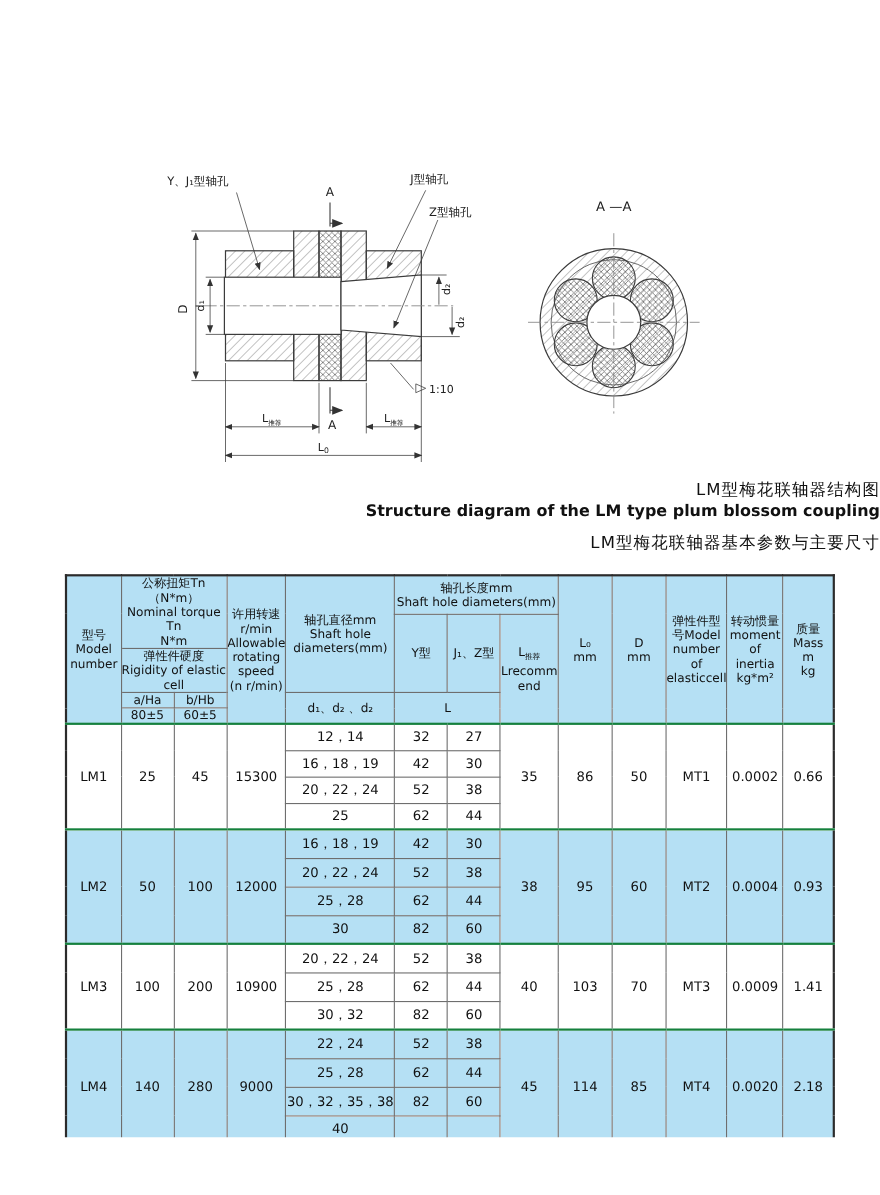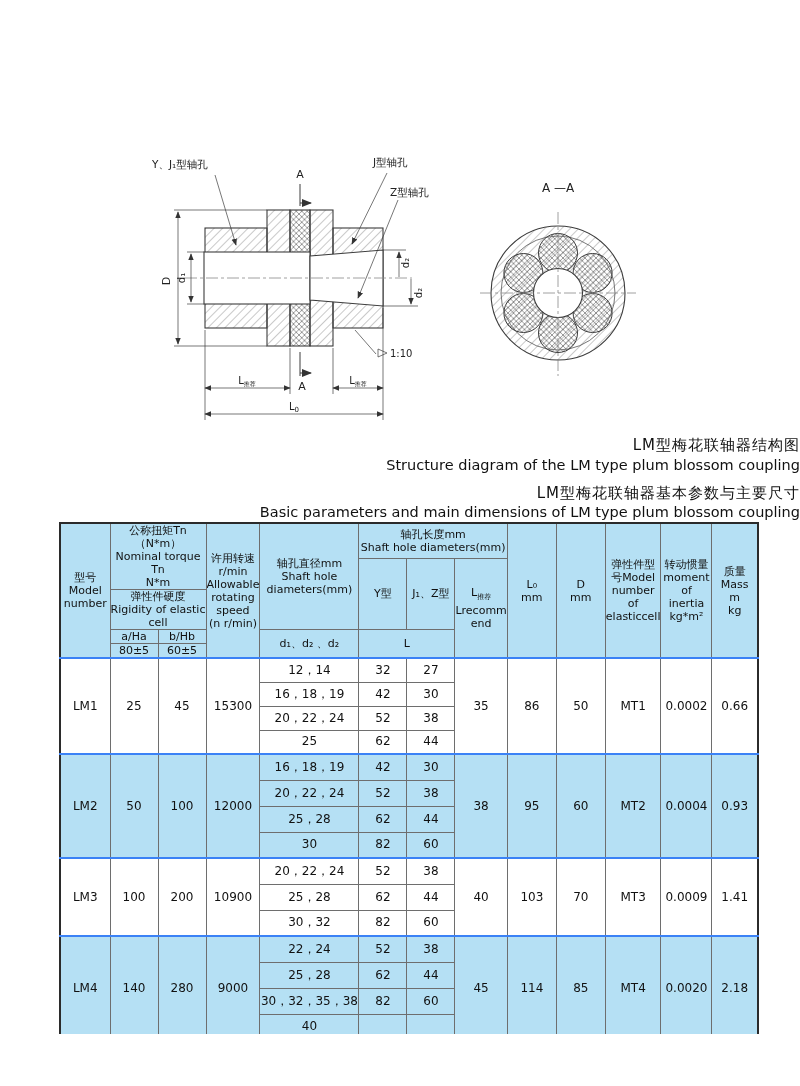--- a/index.html
+++ b/index.html
@@ -1,30 +1,30 @@
 <!DOCTYPE html>
 <html><head>
 <meta charset="utf-8">
 <style>
   html,body{margin:0;padding:0;background:#fff;}
   #page{position:relative;width:800px;height:1034px;background:#fff;overflow:hidden;
         font-family:"DejaVu Sans","Liberation Sans",sans-serif;color:#111;}
   .cap{position:absolute;left:0;width:100%;text-align:right;}
   .cap.zh{font-size:15px;letter-spacing:1px;}
-  .cap.en{font-size:14.5px;}
+  .cap.en{font-size:14.5px;font-weight:bold;}
   #tblwrap{position:absolute;left:59px;top:522px;}
   table.tbl{border-collapse:collapse;table-layout:fixed;border:2px solid #2b2b2b;
             font-size:12px;color:#111;}
   table.tbl td{border:1px solid #6e6e6e;text-align:center;vertical-align:middle;
                padding:0;overflow:hidden;line-height:15px;}
   tbody.hdr td{background:#b5e0f4;font-size:11px;line-height:13px;}
   tbody.shade td{background:#b5e0f4;}
   td.al{text-align:left;padding:0 2px 0 5px;}
   td.dcell{text-align:left;padding-left:8px;}
-  tr.gstart>td{border-top:2px solid #3b82f6;}
+  tr.gstart>td{border-top:2px solid #15803d;}
   tr.h35{height:35px}tr.h13{height:13px}tr.h30{height:30px}tr.h14{height:14px}
   tr.r24{height:24px}tr.r26{height:26px}
   sub.cjk{font-size:7px;}
   svg text{font-family:"DejaVu Sans","Liberation Sans",sans-serif;fill:#222;}
 </style>
 </head>
 <body>
 
 <div id="page">
 
@@ -117,21 +117,20 @@
       <circle cx="468" cy="145" r="24.5" fill="#ffffff" stroke="#3c3c3c" stroke-width="1.1"></circle>
       <line x1="390" y1="145" x2="546" y2="145" stroke="#888" stroke-width="0.8" stroke-dasharray="12 3 3 3"></line>
       <line x1="468" y1="64" x2="468" y2="228" stroke="#888" stroke-width="0.8" stroke-dasharray="12 3 3 3"></line>
     </g>
   </svg>
   </div>
 
   <div class="cap zh" style="top:436px">LM型梅花联轴器结构图</div>
   <div class="cap en" style="top:457px">Structure diagram of the LM type plum blossom coupling</div>
   <div class="cap zh" style="top:484px">LM型梅花联轴器基本参数与主要尺寸</div>
-  <div class="cap en" style="top:504px">Basic parameters and main dimensions of LM type plum blossom coupling</div>
 
   <div id="tblwrap">
   <table class="tbl">
     <colgroup>
       <col style="width:50px">
           <col style="width:48px">
           <col style="width:48px">
       <col style="width:51px">
           <col style="width:99px">
           <col style="width:48px">

